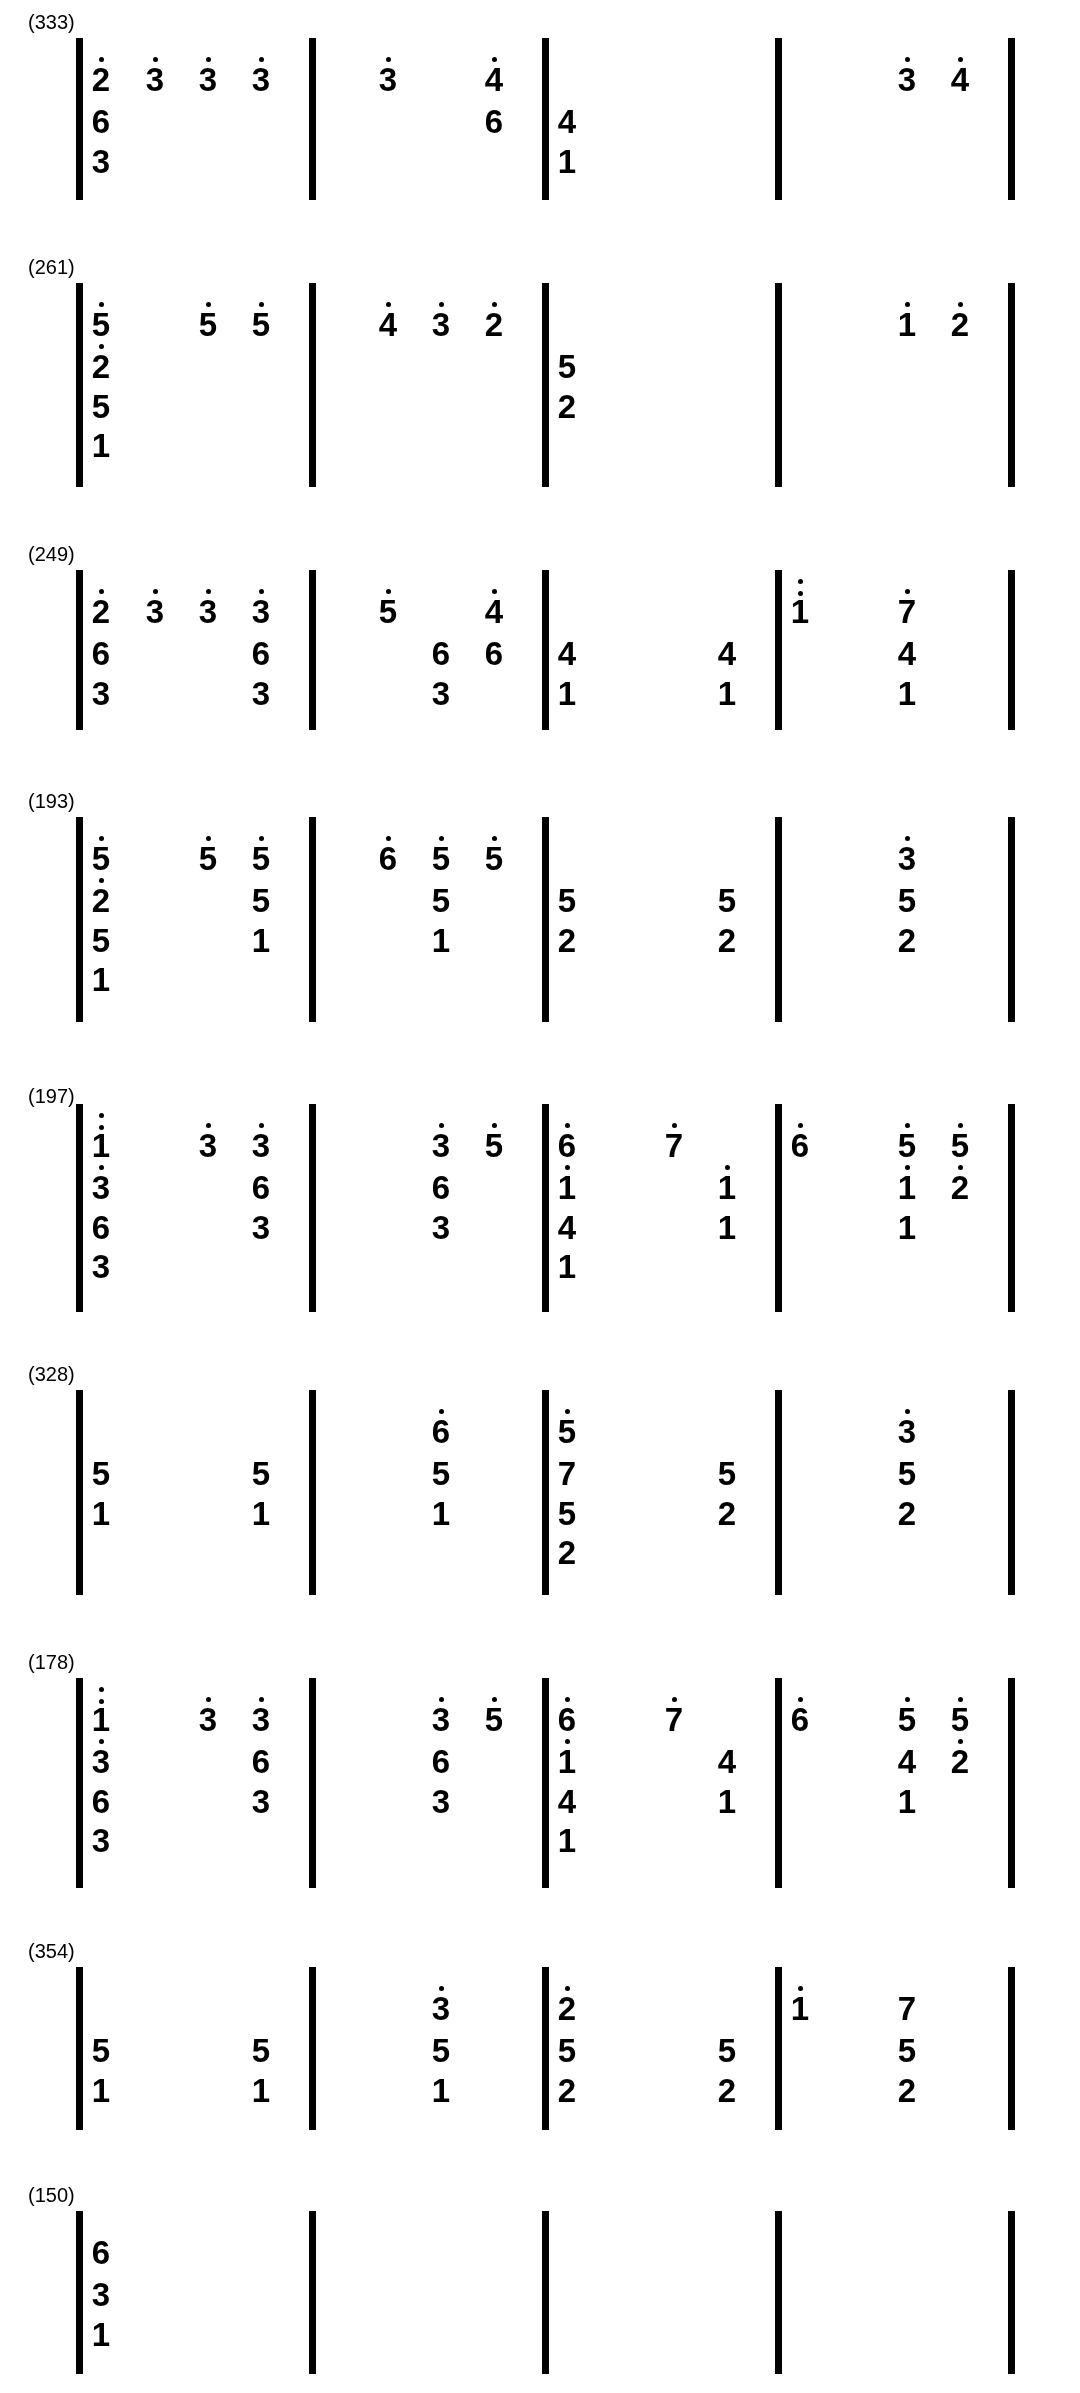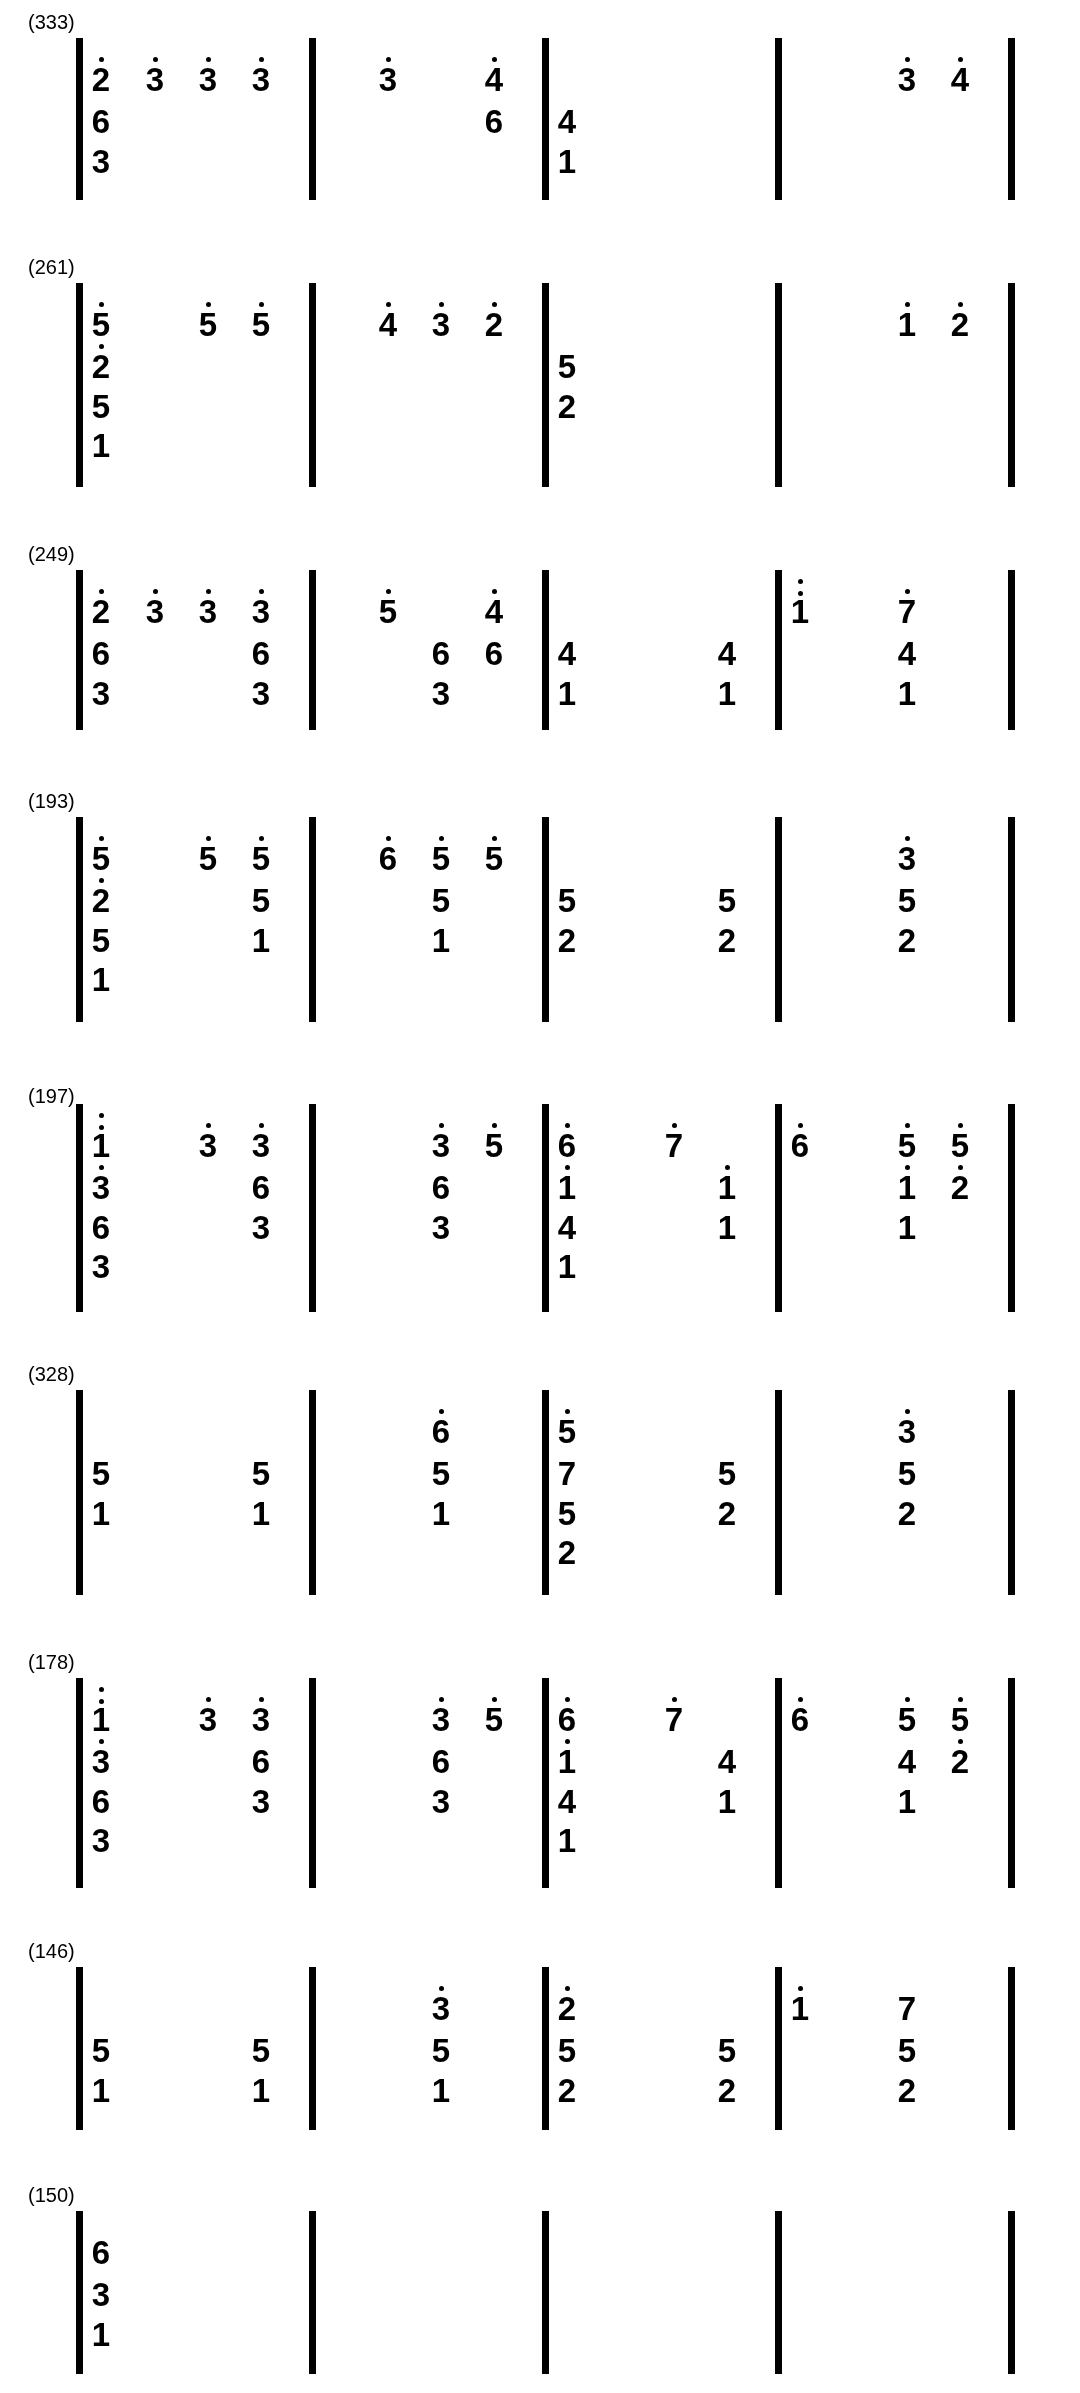--- a/index.html
+++ b/index.html
@@ -532,21 +532,21 @@
       <div class="note" style="left: 945px; top: 1700px;">
         <span class="digit">5</span>
         <span class="dot" style="top: -3px;"></span>
       </div>
       <div class="note" style="left: 945px; top: 1742px;">
         <span class="digit">2</span>
         <span class="dot" style="top: -3px;"></span>
       </div>
     </div>
     <div class="system">
-      <div class="sys-label" style="top: 1940px;">(146)</div>
+      <div class="sys-label" style="top: 1940px;">(354)</div>
       <div class="barline" style="left: 75.5px; top: 1967px; height: 163px;"></div>
       <div class="barline" style="left: 308.5px; top: 1967px; height: 163px;"></div>
       <div class="barline" style="left: 541.5px; top: 1967px; height: 163px;"></div>
       <div class="barline" style="left: 774.5px; top: 1967px; height: 163px;"></div>
       <div class="barline" style="left: 1007.5px; top: 1967px; height: 163px;"></div>
       <div class="note" style="left: 86px; top: 2031px;">
         <span class="digit">5</span>
       </div>
       <div class="note" style="left: 86px; top: 2071px;">
         <span class="digit">1</span>

